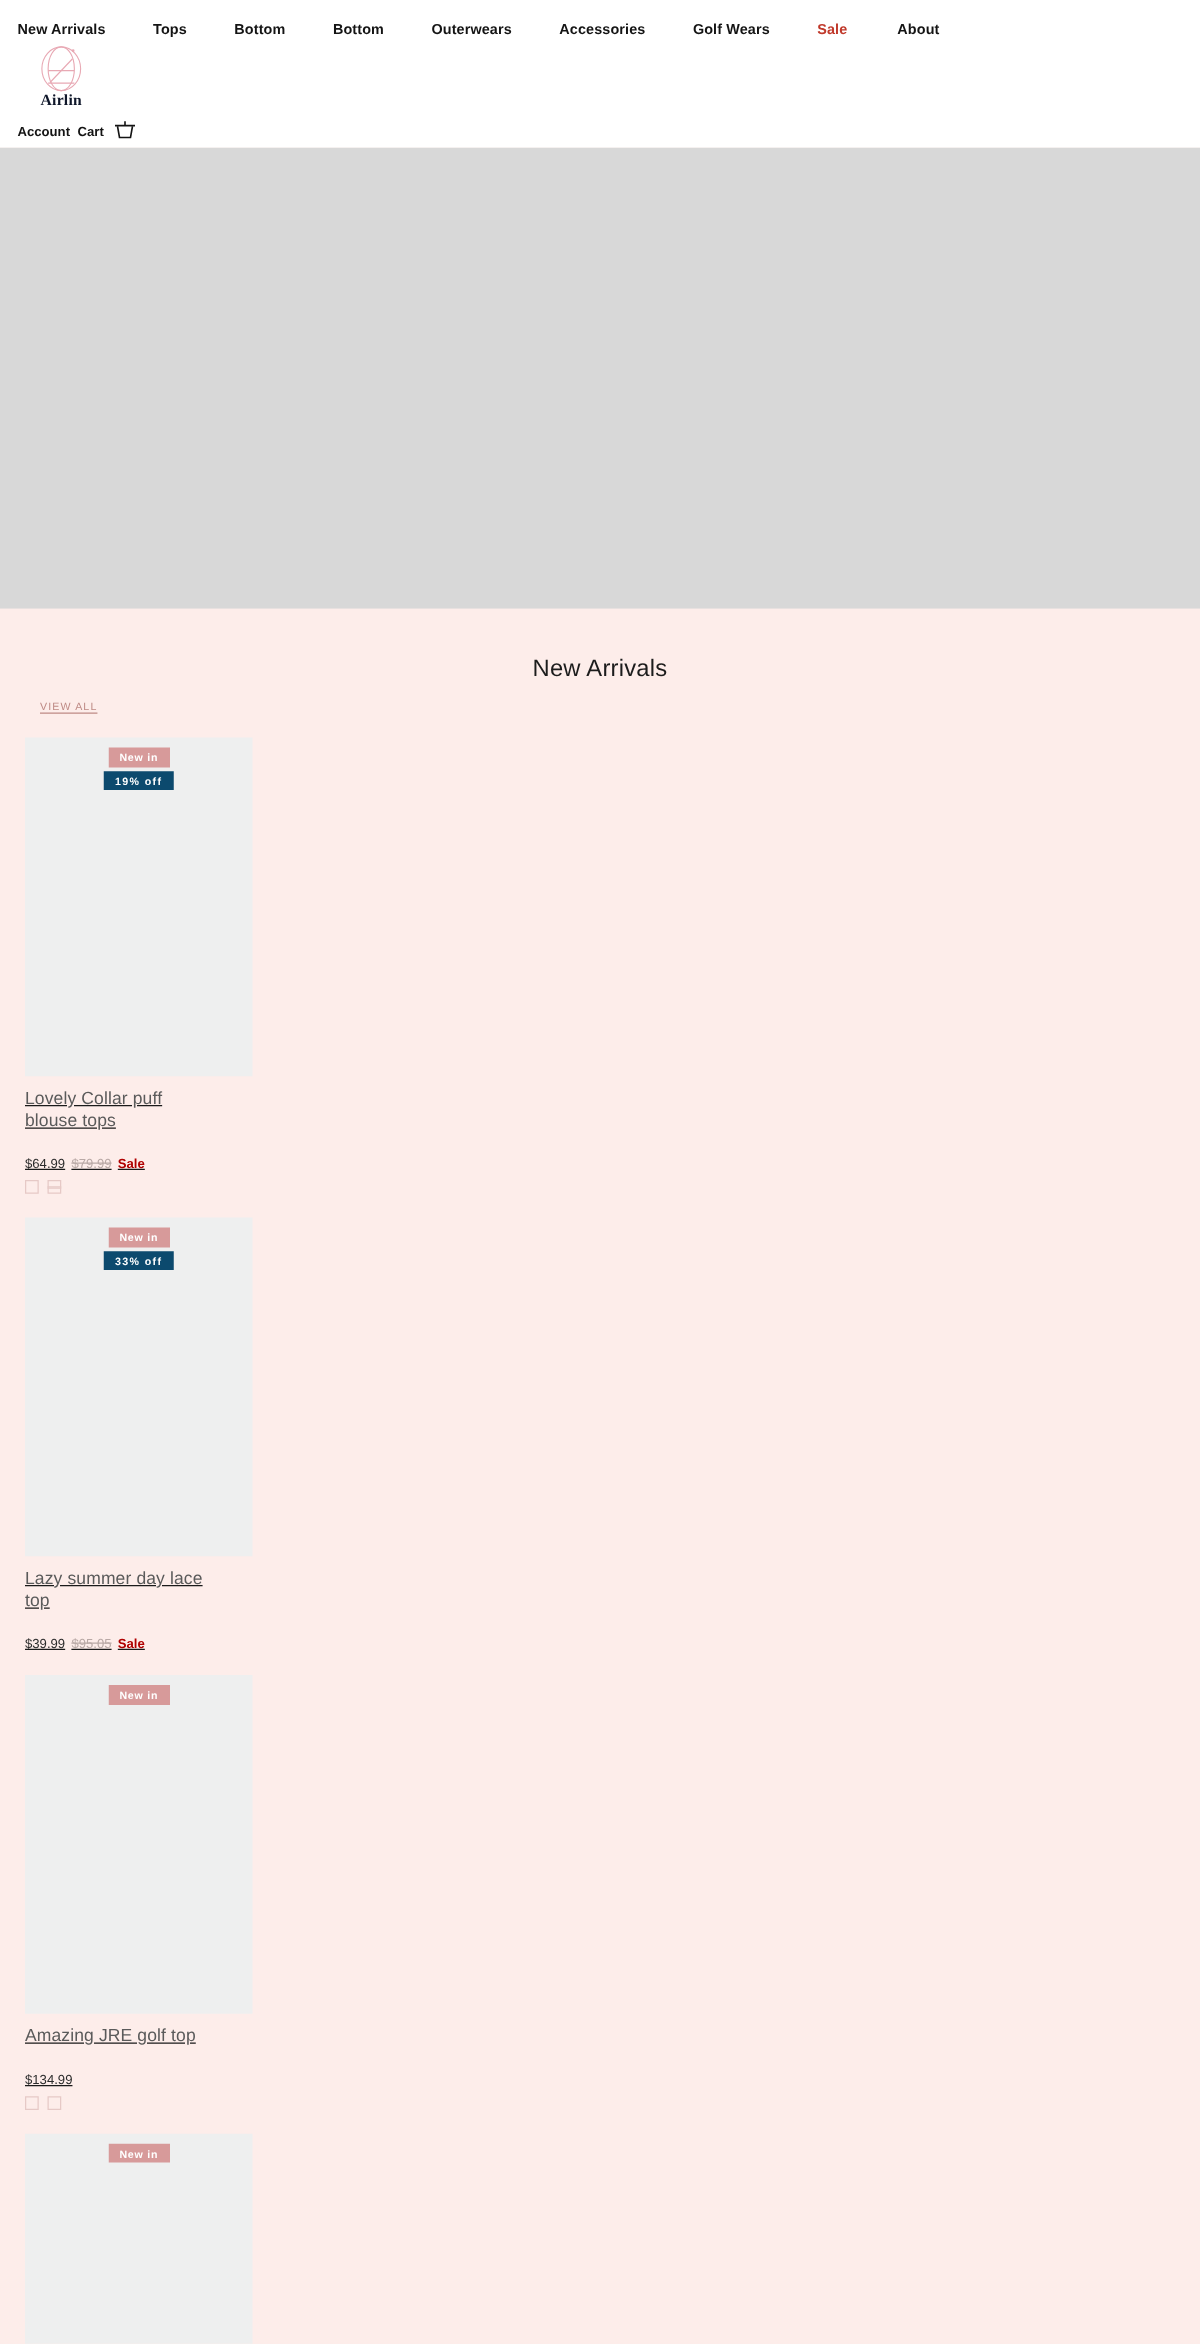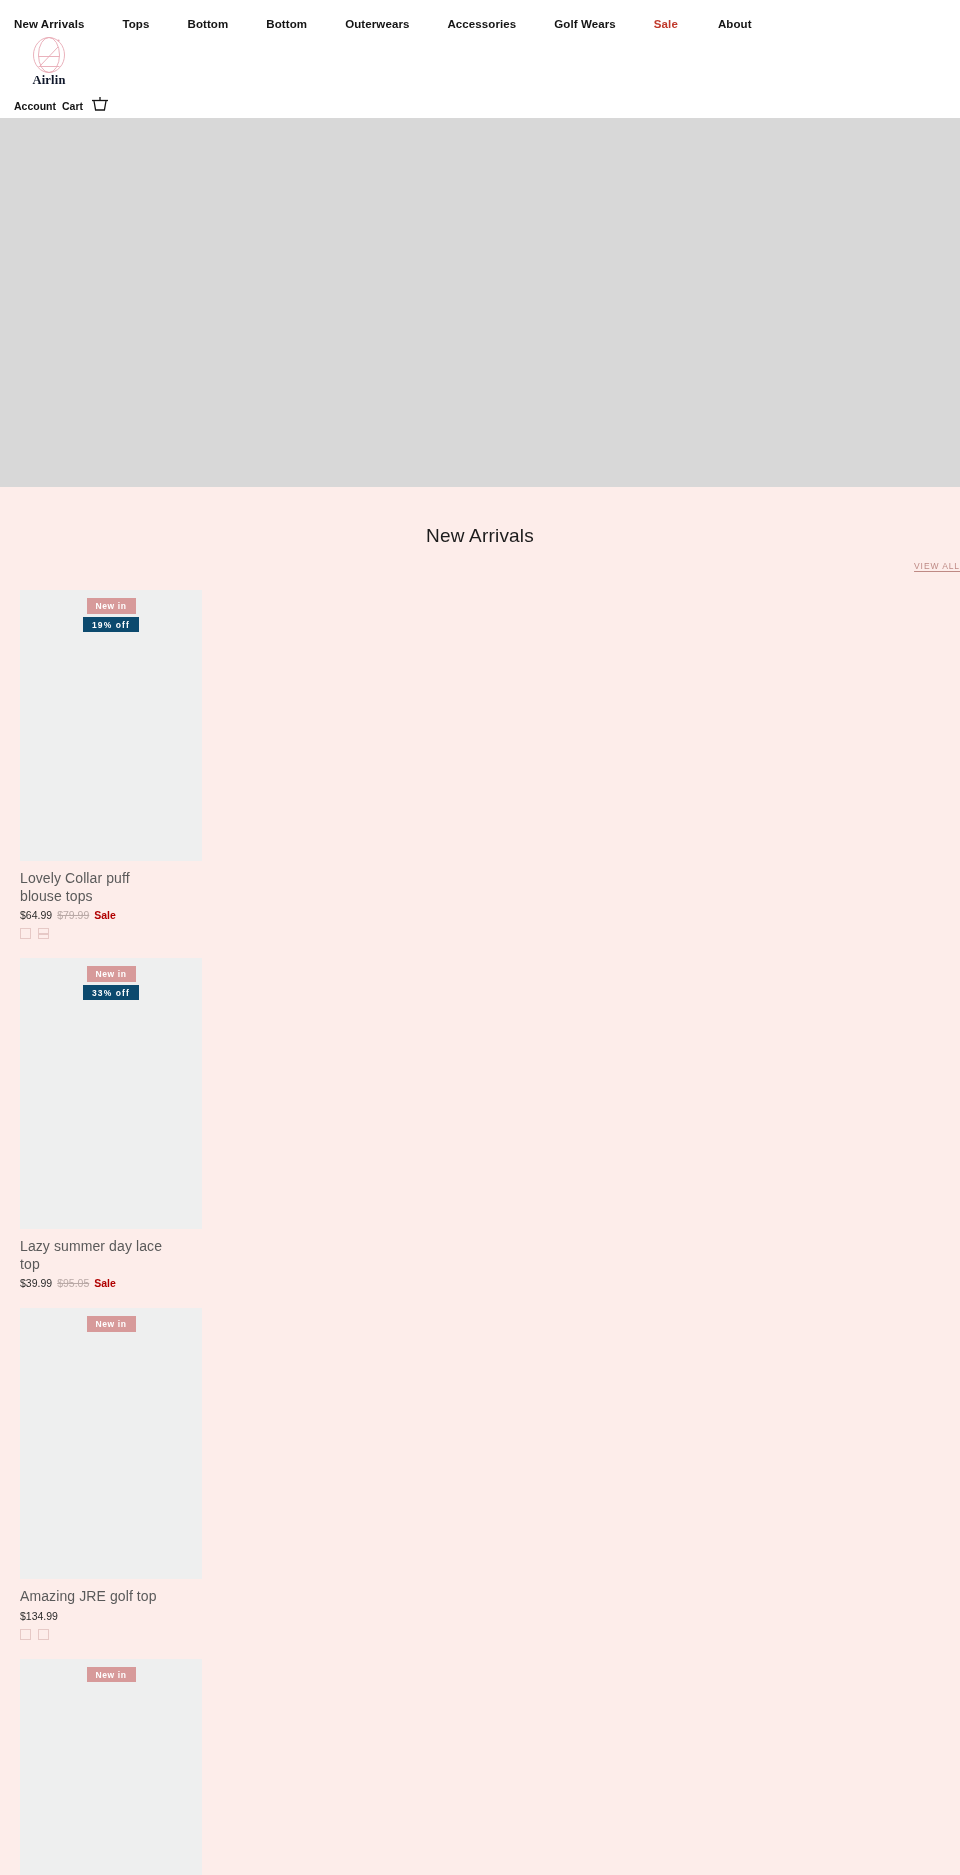--- a/index.html
+++ b/index.html
@@ -89,36 +89,36 @@
     width: 960px;
     padding-top: 38px;
   }
   .section-title {
     text-align: center;
     font-size: 19px;
     font-weight: 400;
     color: #1c1c1c;
     letter-spacing: 0.2px;
   }
-  .section-link-wrap { text-align: right; margin-top: 8px; }
+  .section-link-wrap { text-align: left; margin-top: 8px; margin-left: 32px; }
   .section-link {
     font-size: 8.5px;
     letter-spacing: 0.9px;
     color: #BE8A85;
     text-decoration: underline;
     text-underline-offset: 2px;
     cursor: pointer;
   }
 
   
   .grid {
     margin-top: 17px;
     padding-left: 20px;
   }
-  .card { width: 152px; margin-bottom: 19px; }
+  .card { width: 152px; margin-bottom: 19px; text-decoration: underline; }
 
   .card-media {
     position: relative;
     width: 182px;
     height: 271px;
     background: #EEEFEF;
     cursor: pointer;
   }
   .badges {
     position: absolute;
@@ -143,21 +143,21 @@
   .badge.off { background: #0c4a6e; letter-spacing: 1.1px; }
 
   .card-title {
     margin-top: 9px;
     font-size: 14px;
     color: #5a5a5a;
     letter-spacing: 0.1px;
     line-height: 1.25;
   }
   .card-price-row {
-    margin-top: 4px;
+    margin-top: 20px;
     display: flex;
     align-items: flex-end;
     gap: 5px;
     font-size: 10.5px;
   }
   .price-now { color: #2b2b2b; }
   .price-was {
     color: #B9A9A6;
     text-decoration: line-through;
   }

